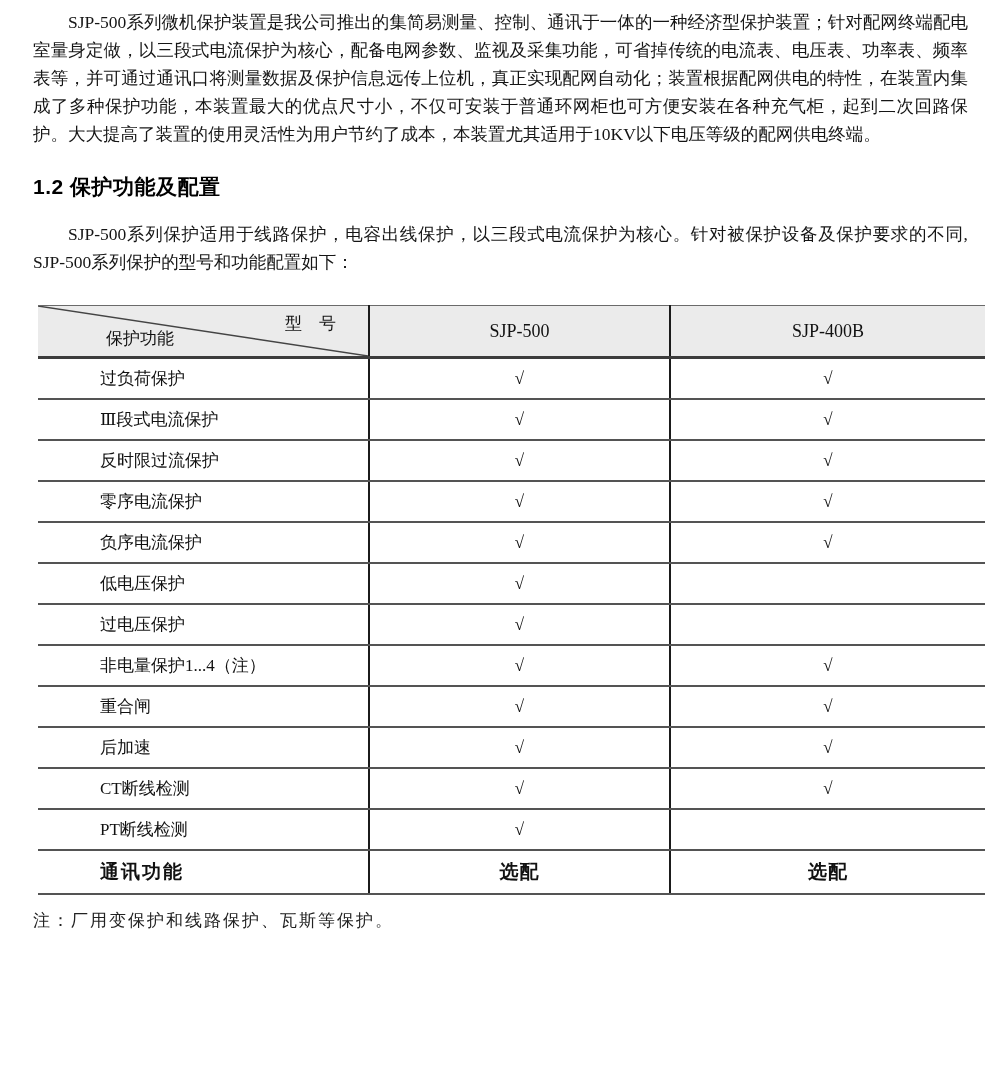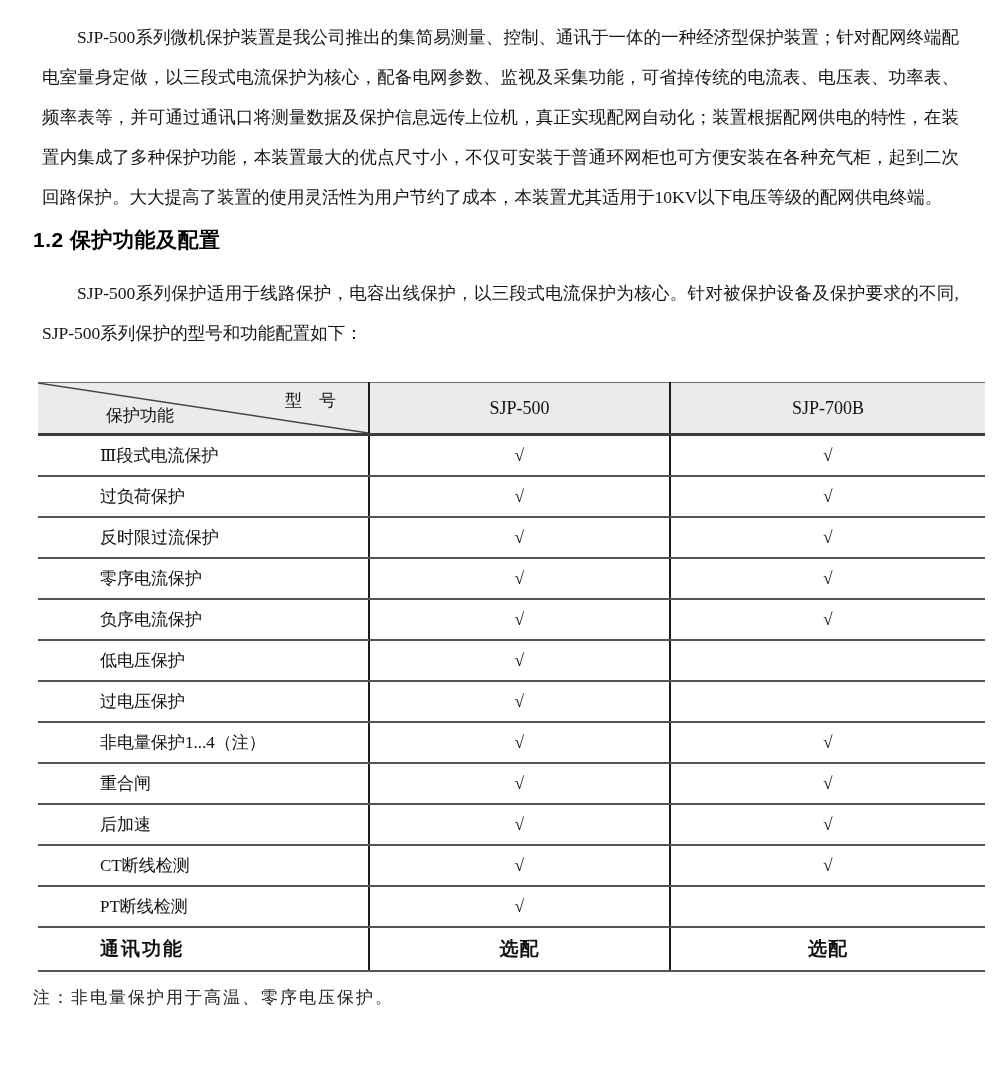--- a/index.html
+++ b/index.html
@@ -16,26 +16,26 @@
 
   .sec-heading {
     font-family: "Liberation Sans", "DejaVu Sans", sans-serif;
     font-weight: bold;
     font-size: 21px;
     color: #000;
     margin: 0;
     letter-spacing: 0.5px;
   }
   .heading-1 { margin-bottom: 17px; }
-  .heading-2 { margin-bottom: 19px; }
+  .heading-2 { margin-top: 25px; margin-bottom: 19px; }
 
   .para {
     font-size: 17.5px;
-    line-height: 40px;
-    margin: 9px;
+    line-height: 28px;
+    margin: 0;
     text-align: justify;
     text-justify: inter-ideograph;
     text-indent: 2em;
     color: #151515;
   }
 
   table.protection-table {
     border-collapse: collapse;
     table-layout: fixed;
     width: 947px;
@@ -113,31 +113,31 @@
     <thead>
       <tr>
         <th class="corner-cell">
           <svg class="diag-svg" viewBox="0 0 100 100" preserveAspectRatio="none" aria-hidden="true">
             <line x1="0" y1="0" x2="100" y2="100" stroke="#444444" stroke-width="1.4" vector-effect="non-scaling-stroke"></line>
           </svg>
           <span class="corner-top-label">型　号</span>
           <span class="corner-bottom-label">保护功能</span>
         </th>
         <th>SJP-500</th>
-        <th>SJP-700B</th>
+        <th>SJP-400B</th>
       </tr>
     </thead>
     <tbody id="table-body">
         <tr>
-          <td class="feature-cell">Ⅲ段式电流保护</td>
+          <td class="feature-cell">过负荷保护</td>
           <td class="value-cell">√</td>
           <td class="value-cell">√</td>
         </tr>
         <tr>
-          <td class="feature-cell">过负荷保护</td>
+          <td class="feature-cell">Ⅲ段式电流保护</td>
           <td class="value-cell">√</td>
           <td class="value-cell">√</td>
         </tr>
         <tr>
           <td class="feature-cell">反时限过流保护</td>
           <td class="value-cell">√</td>
           <td class="value-cell">√</td>
         </tr>
         <tr>
           <td class="feature-cell">零序电流保护</td>
@@ -185,15 +185,15 @@
           <td class="value-cell"></td>
         </tr>
         <tr class="emph">
           <td class="feature-cell">通讯功能</td>
           <td class="value-cell">选配</td>
           <td class="value-cell">选配</td>
         </tr>
       </tbody>
   </table>
 
-  <p class="footnote">注：非电量保护用于高温、零序电压保护。</p>
+  <p class="footnote">注：厂用变保护和线路保护、瓦斯等保护。</p>
 
 </div>
 
 </body></html>

